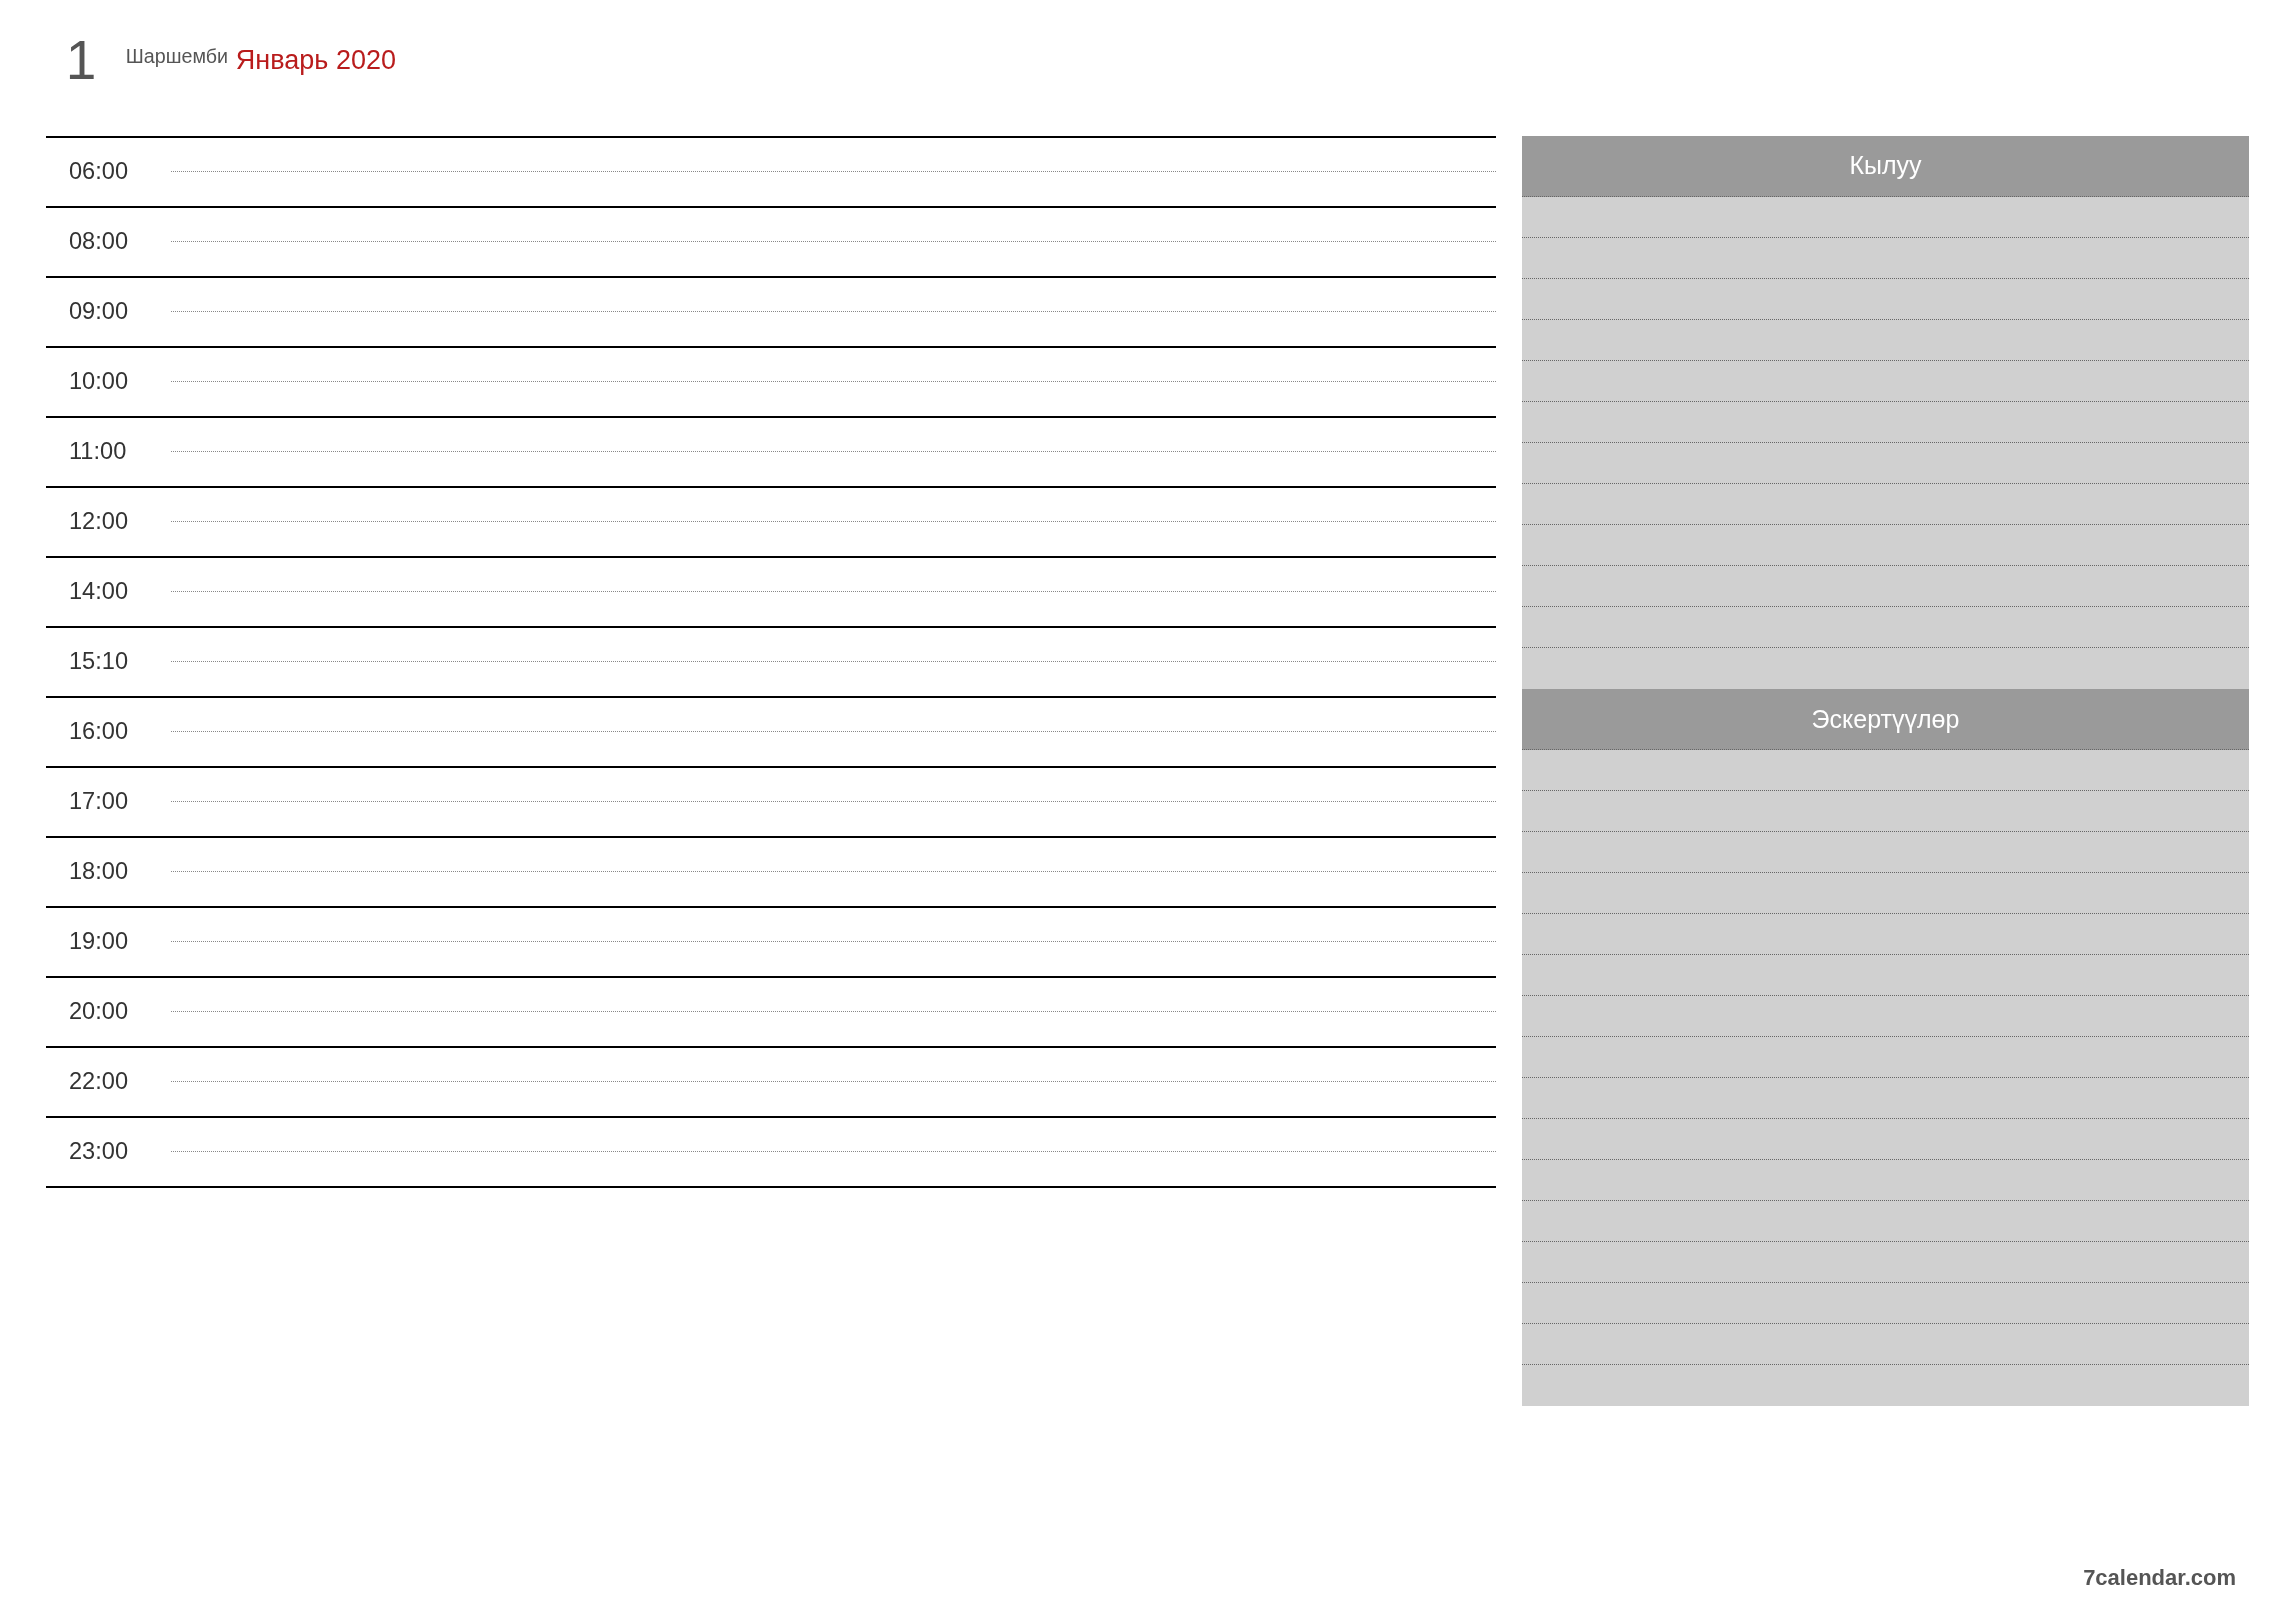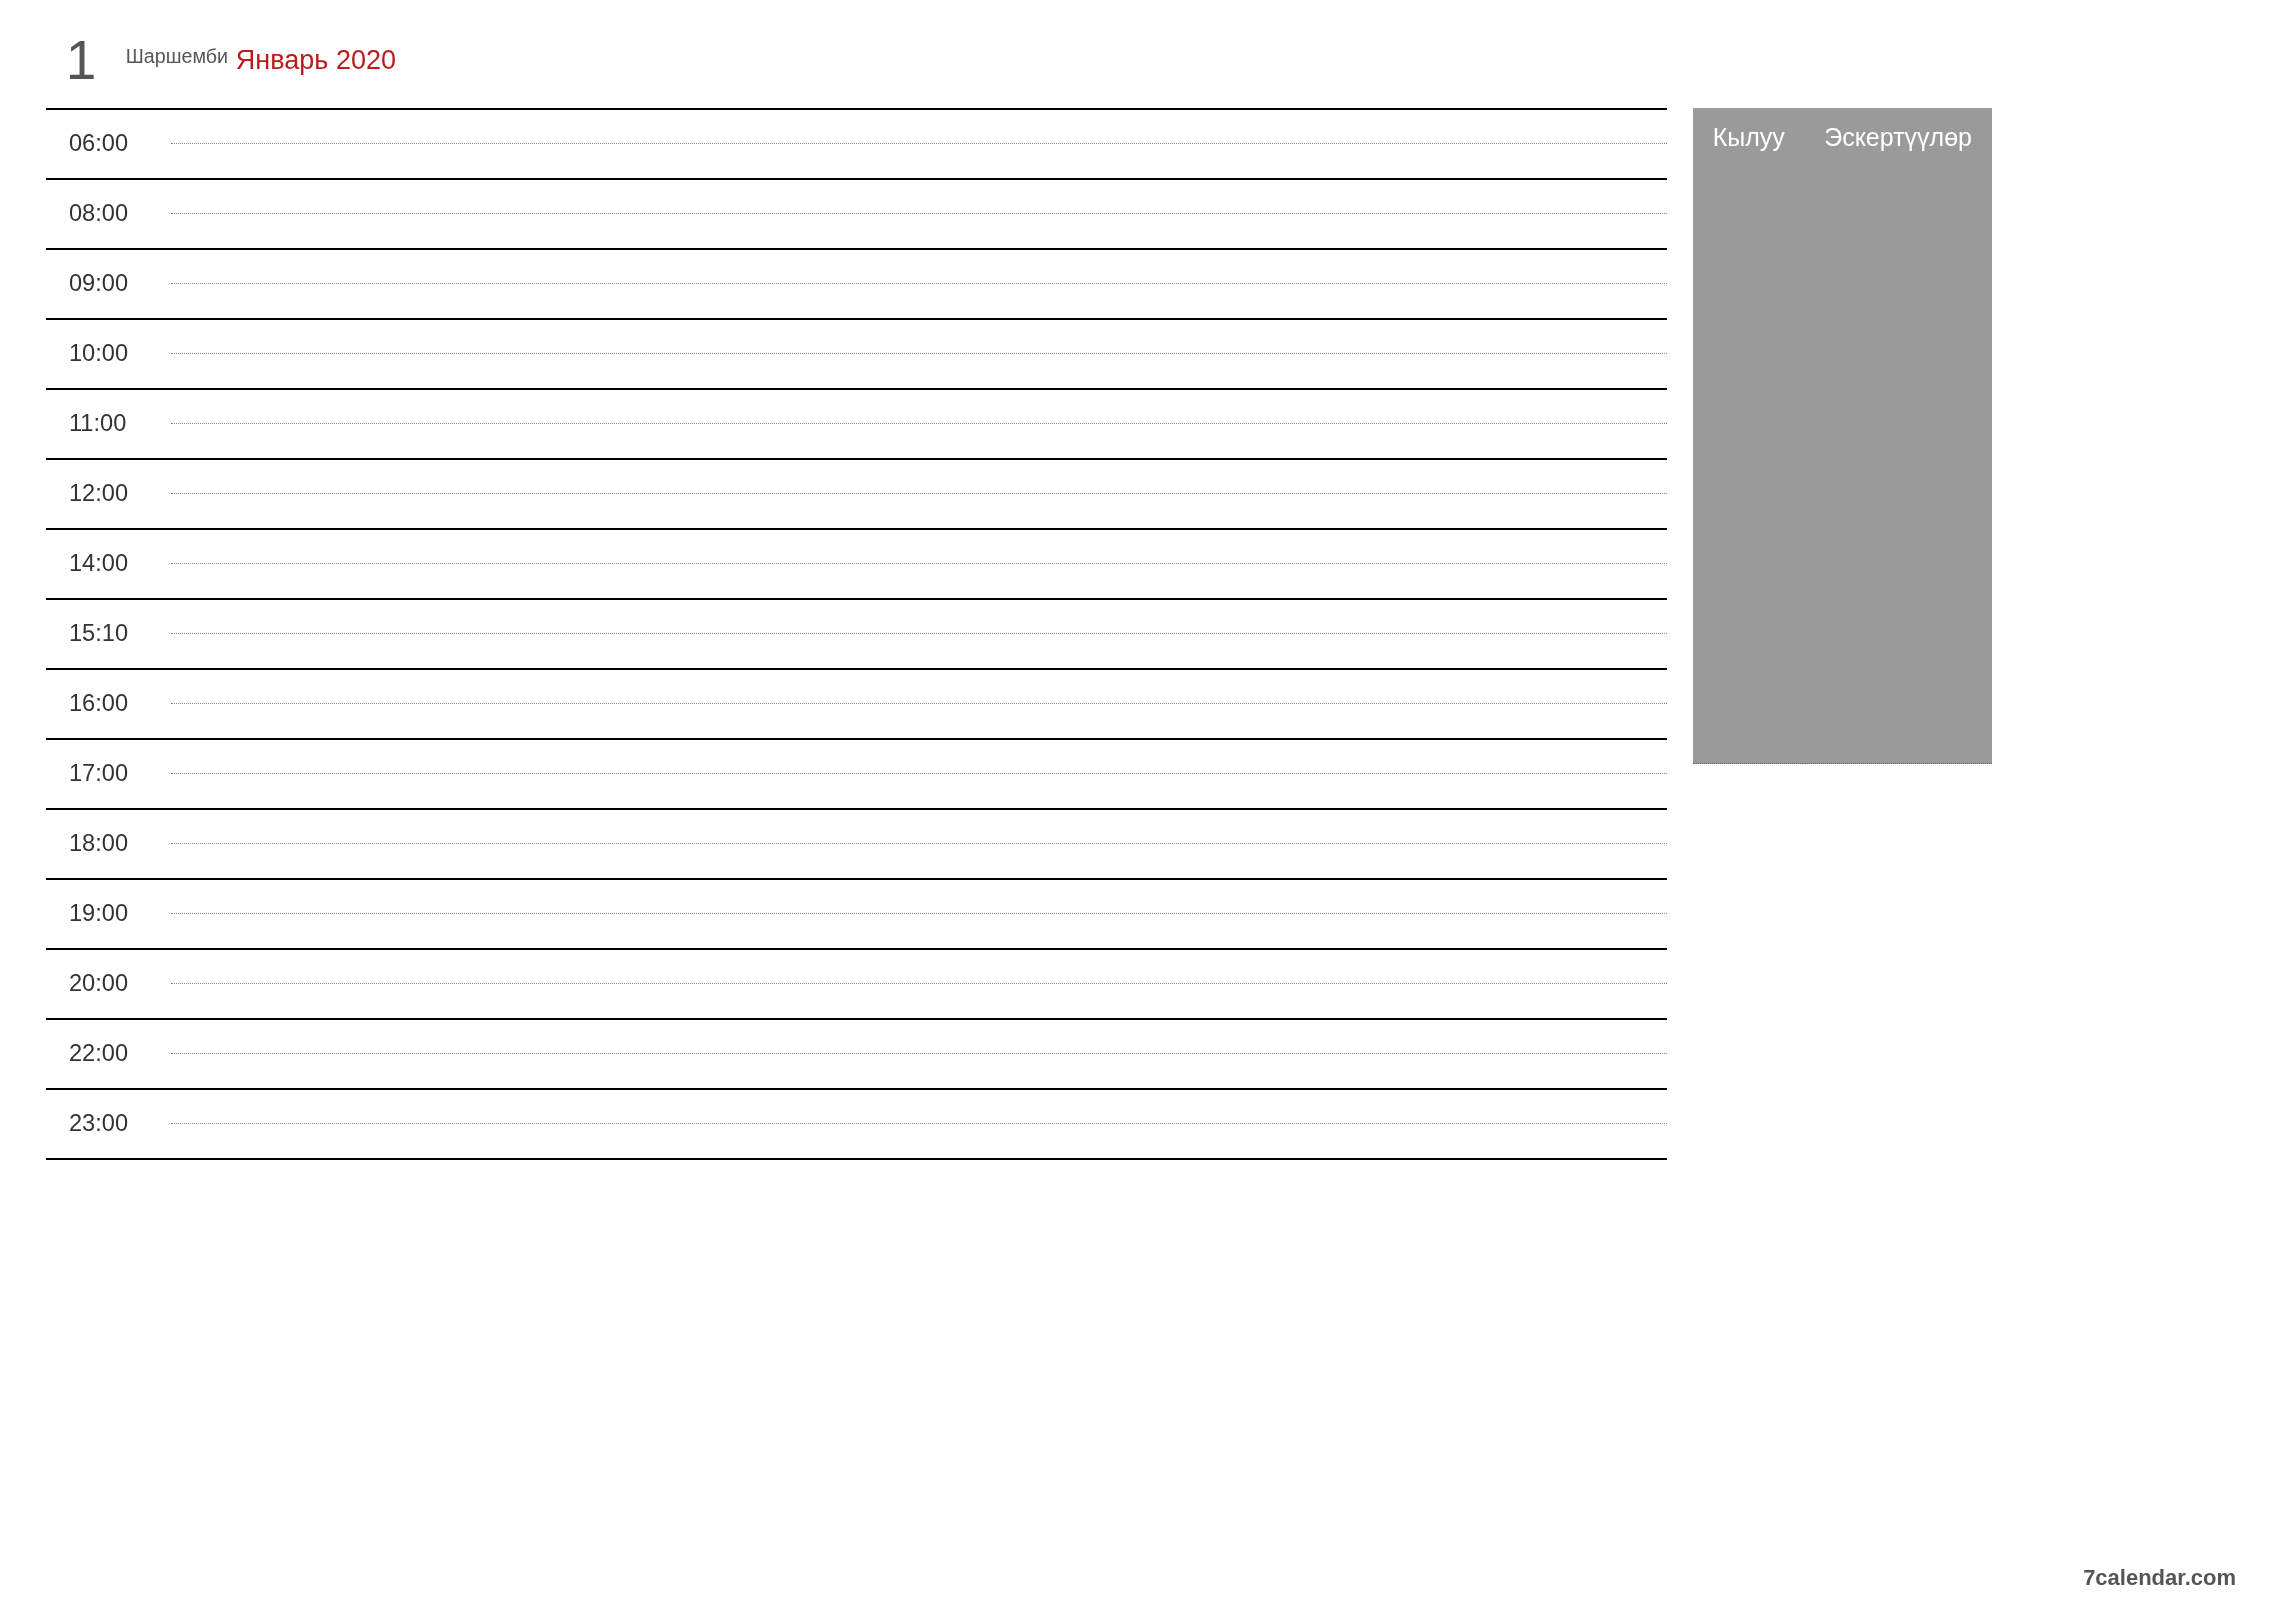--- a/index.html
+++ b/index.html
@@ -39,20 +39,21 @@
     margin: 2.6px 0 3.9px 0;
   }
   .month-year {
     font-size: 27px;
     color: #b91c1c;
   }
   .content {
     display: flex;
     gap: 26px;
     align-items: flex-start;
+    margin-top: 28px;
   }
   .schedule {
     flex: 1;
     border-top: 2px solid #000;
   }
   .time-row {
     height: 70px;
     border-bottom: 2px solid #000;
     display: flex;
     align-items: center;
@@ -63,23 +64,23 @@
     font-size: 23.6px;
     color: #333;
     padding-left: 23px;
   }
   .time-line {
     flex: 1;
     height: 0;
     border-top: 1.3px dotted #888;
   }
   .sidebar {
-    width: 556px;
-    display: flex;
-    flex-direction: row;
+    width: 727px;
+    display: flex;
+    flex-direction: column;
     text-align: center;
   }
   .panel-header {
     background: #9a9a9a;
     color: #fff;
     font-size: 25px;
     padding: 15.7px 19.7px;
     border-bottom: 1.3px dotted #666;
   }
   .panel-body {

